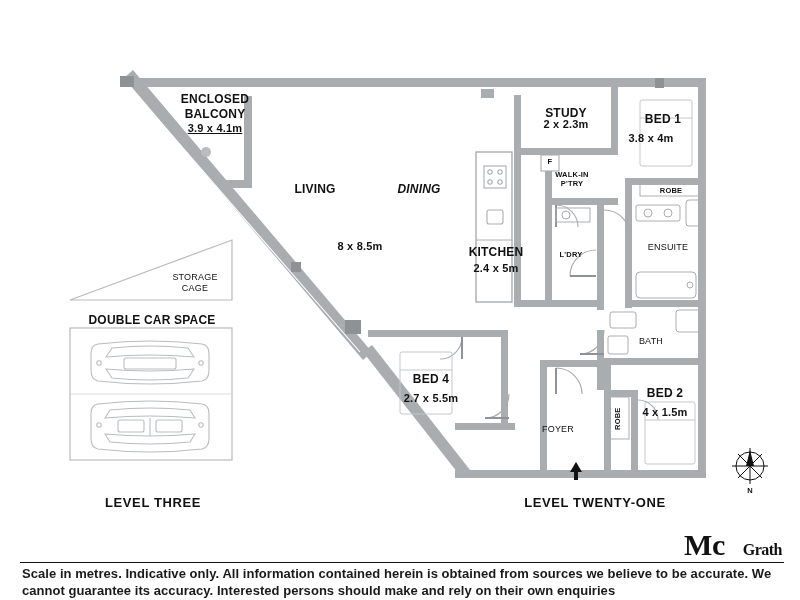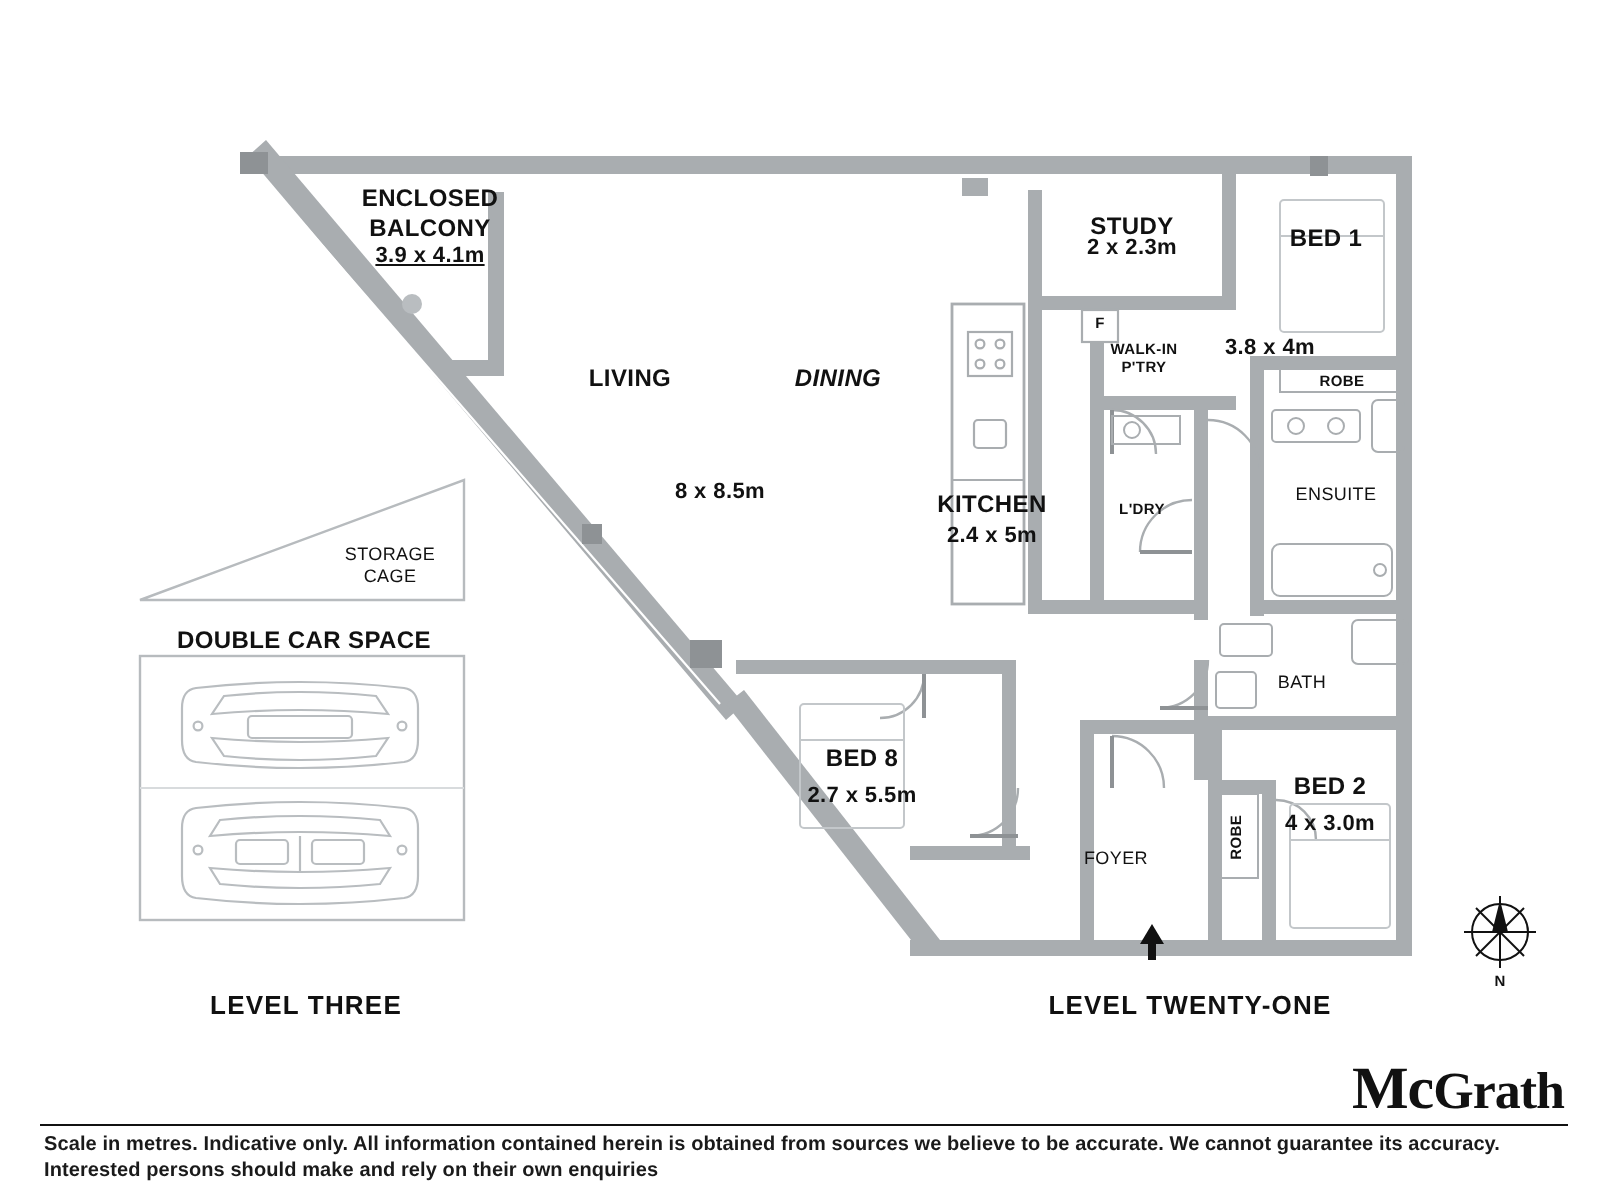--- a/index.html
+++ b/index.html
@@ -37,28 +37,28 @@
   .brand {
     position: absolute;
     right: 18px;
     top: 528px;
     font-family: "Liberation Serif", serif;
     font-size: 30px;
     font-weight: bold;
     letter-spacing: -0.5px;
     color: #111;
   }
-  .brand .sm { font-size: 26px; }
+  .brand .sm { font-size: 16px; margin-left: 18px; }
 
   .disclaimer {
     position: absolute;
     left: 22px;
     right: 18px;
     top: 566px;
-    font-size: 10px;
+    font-size: 13px;
     font-weight: bold;
     color: #1a1a1a;
     line-height: 1.3;
     letter-spacing: 0.05px;
   }
   .divider {
     position: absolute;
     left: 20px;
     right: 16px;
     top: 562px;
@@ -272,26 +272,26 @@
 <div class="lbl room-name" style="left:376px; top:182px; width:86px;font-style:italic;">DINING</div>
 <div class="lbl room-dim" style="left:300px; top:240px; width:120px;">8 x 8.5m</div>
 
 <div class="lbl room-name" style="left:452px; top:245px; width:88px;">KITCHEN</div>
 <div class="lbl room-dim" style="left:452px; top:262px; width:88px;">2.4 x 5m</div>
 
 <div class="lbl room-name" style="left:516px; top:106px; width:100px;">STUDY</div>
 <div class="lbl room-dim" style="left:516px; top:118px; width:100px;">2 x 2.3m</div>
 
 <div class="lbl room-name" style="left:620px; top:112px; width:86px;">BED 1</div>
-<div class="lbl room-dim" style="left:592px; top:132px; width:86px;margin-top:36px;">3.8 x 4m</div>
+<div class="lbl room-dim" style="left:608px; top:132px; width:86px;">3.8 x 4m</div>
 
 <div class="lbl room-name" style="left:622px; top:386px; width:86px;">BED 2</div>
-<div class="lbl room-dim" style="left:622px; top:406px; width:86px;">4 x 3.0m</div>
-
-<div class="lbl room-name" style="left:388px; top:372px; width:86px;">BED 8</div>
+<div class="lbl room-dim" style="left:622px; top:406px; width:86px;">4 x 1.5m</div>
+
+<div class="lbl room-name" style="left:388px; top:372px; width:86px;">BED 4</div>
 <div class="lbl room-dim" style="left:378px; top:392px; width:106px;">2.7 x 5.5m</div>
 
 <div class="lbl tiny" style="left:535px; top:170px; width:74px;">WALK-IN
 P'TRY</div>
 <div class="lbl tiny" style="left:548px; top:250px; width:46px;">L'DRY</div>
 <div class="lbl small" style="left:630px; top:242px; width:76px;">ENSUITE</div>
 <div class="lbl small" style="left:622px; top:336px; width:58px;">BATH</div>
 <div class="lbl small" style="left:528px; top:424px; width:60px;">FOYER</div>
 <div class="lbl tiny" style="left:646px; top:186px; width:50px;">ROBE</div>
 <div class="lbl tiny" style="left:596px; top:414px; width:44px; transform:rotate(-90deg); transform-origin:center;">ROBE</div>

